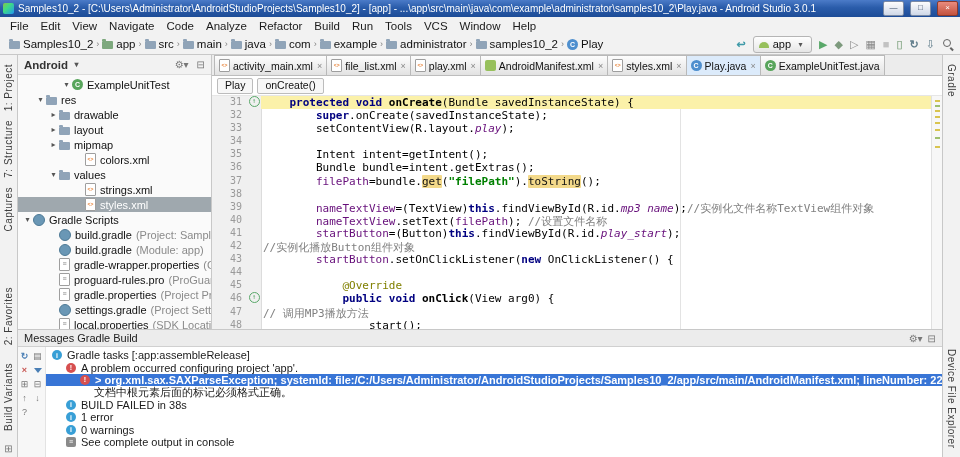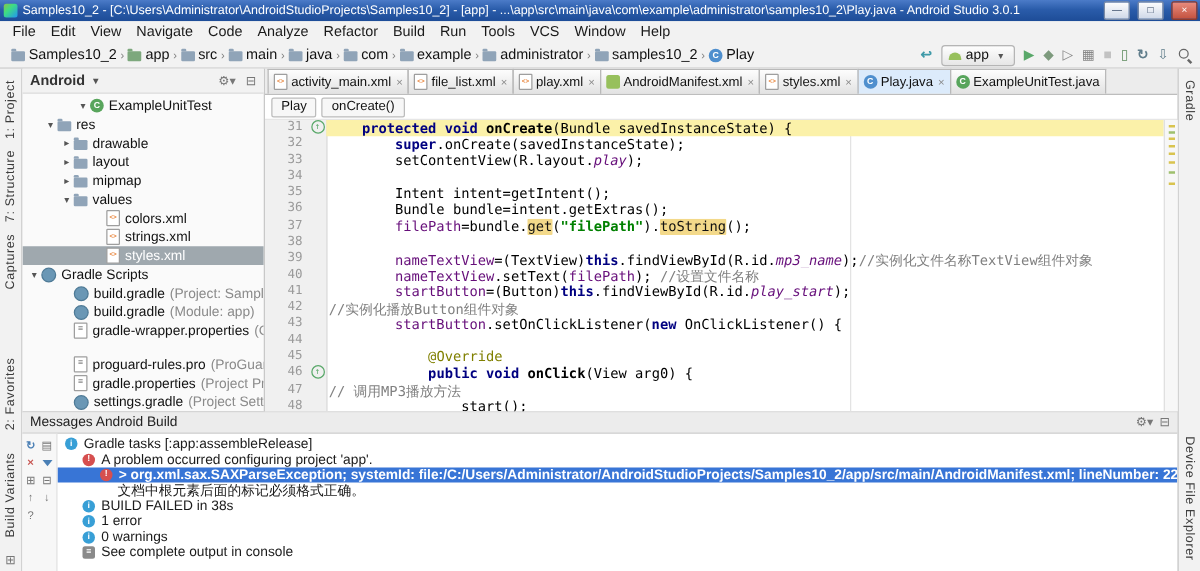--- a/index.html
+++ b/index.html
@@ -309,29 +309,29 @@
               <div class="tree-row" style="padding-left: 30px;">
                 <span class="chev chev-right"></span>
                 <span class="ti i-folder"></span>
                 <span class="tree-label">layout</span>
               </div>
               <div class="tree-row" style="padding-left: 30px;">
                 <span class="chev chev-right"></span>
                 <span class="ti i-folder"></span>
                 <span class="tree-label">mipmap</span>
               </div>
+              <div class="tree-row" style="padding-left: 56px;">
+                <span class="chev"></span>
+                <span class="ti i-xml"></span>
+                <span class="tree-label">colors.xml</span>
+              </div>
               <div class="tree-row" style="padding-left: 30px;">
                 <span class="chev chev-down"></span>
                 <span class="ti i-folder"></span>
                 <span class="tree-label">values</span>
-              </div>
-              <div class="tree-row" style="padding-left: 56px;">
-                <span class="chev"></span>
-                <span class="ti i-xml"></span>
-                <span class="tree-label">colors.xml</span>
               </div>
               <div class="tree-row" style="padding-left: 56px;">
                 <span class="chev"></span>
                 <span class="ti i-xml"></span>
                 <span class="tree-label">strings.xml</span>
               </div>
               <div class="tree-row selected" style="padding-left: 56px;">
                 <span class="chev"></span>
                 <span class="ti i-xml"></span>
                 <span class="tree-label">styles.xml</span>
@@ -352,21 +352,21 @@
                 <span class="ti i-gradle"></span>
                 <span class="tree-label">build.gradle</span>
                 <span class="tree-sub">(Module: app)</span>
               </div>
               <div class="tree-row" style="padding-left: 30px;">
                 <span class="chev"></span>
                 <span class="ti i-properties"></span>
                 <span class="tree-label">gradle-wrapper.properties</span>
                 <span class="tree-sub">(Gradle Version)</span>
               </div>
-              <div class="tree-row" style="padding-left: 30px; margin-top: 12px;">
+              <div class="tree-row" style="padding-left: 30px;">
                 <span class="chev"></span>
                 <span class="ti i-properties"></span>
                 <span class="tree-label">proguard-rules.pro</span>
                 <span class="tree-sub">(ProGuard Rules for app)</span>
               </div>
               <div class="tree-row" style="padding-left: 30px; align-items: center;">
                 <span class="chev"></span>
                 <span class="ti i-properties"></span>
                 <span class="tree-label">gradle.properties</span>
                 <span class="tree-sub">(Project Properties)</span>
@@ -535,21 +535,21 @@
                 <div class="mark" style="top: 33px; background: rgb(217, 196, 79);"></div>
                 <div class="mark" style="top: 41px; background: rgb(159, 192, 109);"></div>
                 <div class="mark" style="top: 50px; background: rgb(217, 196, 79);"></div>
               </div>
           </div>
         </div>
       </div>
 
       <div class="messages">
         <div class="msg-header">
-          <span>Messages Android Build</span>
+          <span>Messages Gradle Build</span>
           <span class="spacer"></span>
           <span class="hdr-ic glyph-gear"></span>
           <span class="hdr-ic glyph-collapse"></span>
         </div>
         <div class="msg-body">
           <div class="msg-toolbar" id="msgtb">
               <span class="mi mi-rerun"></span>
               <span class="mi mi-toggle-output"></span>
               <span class="mi mi-close"></span>
               <span class="mi mi-filter"></span>

